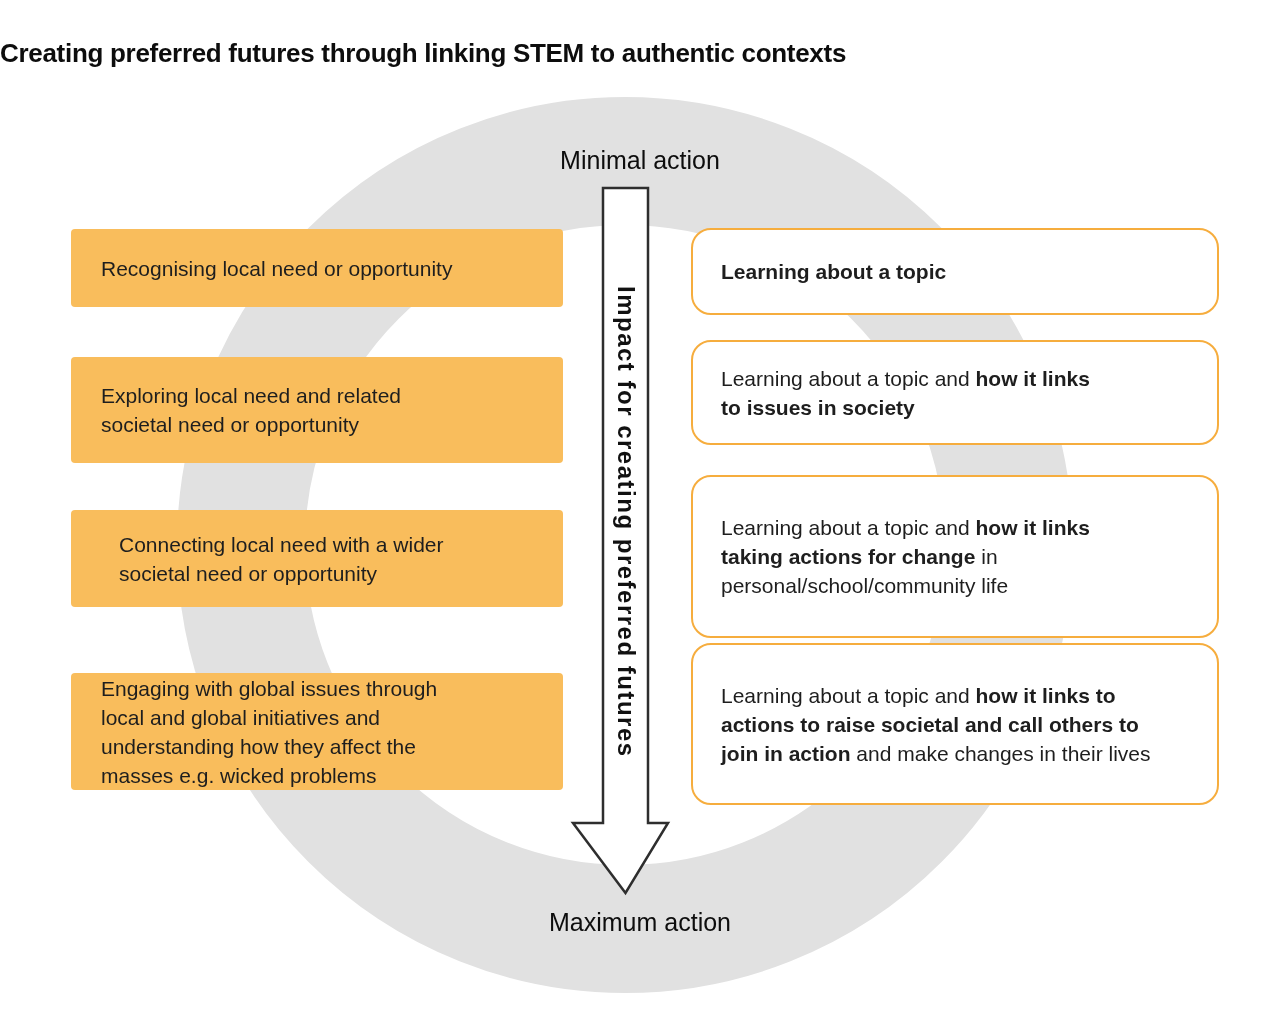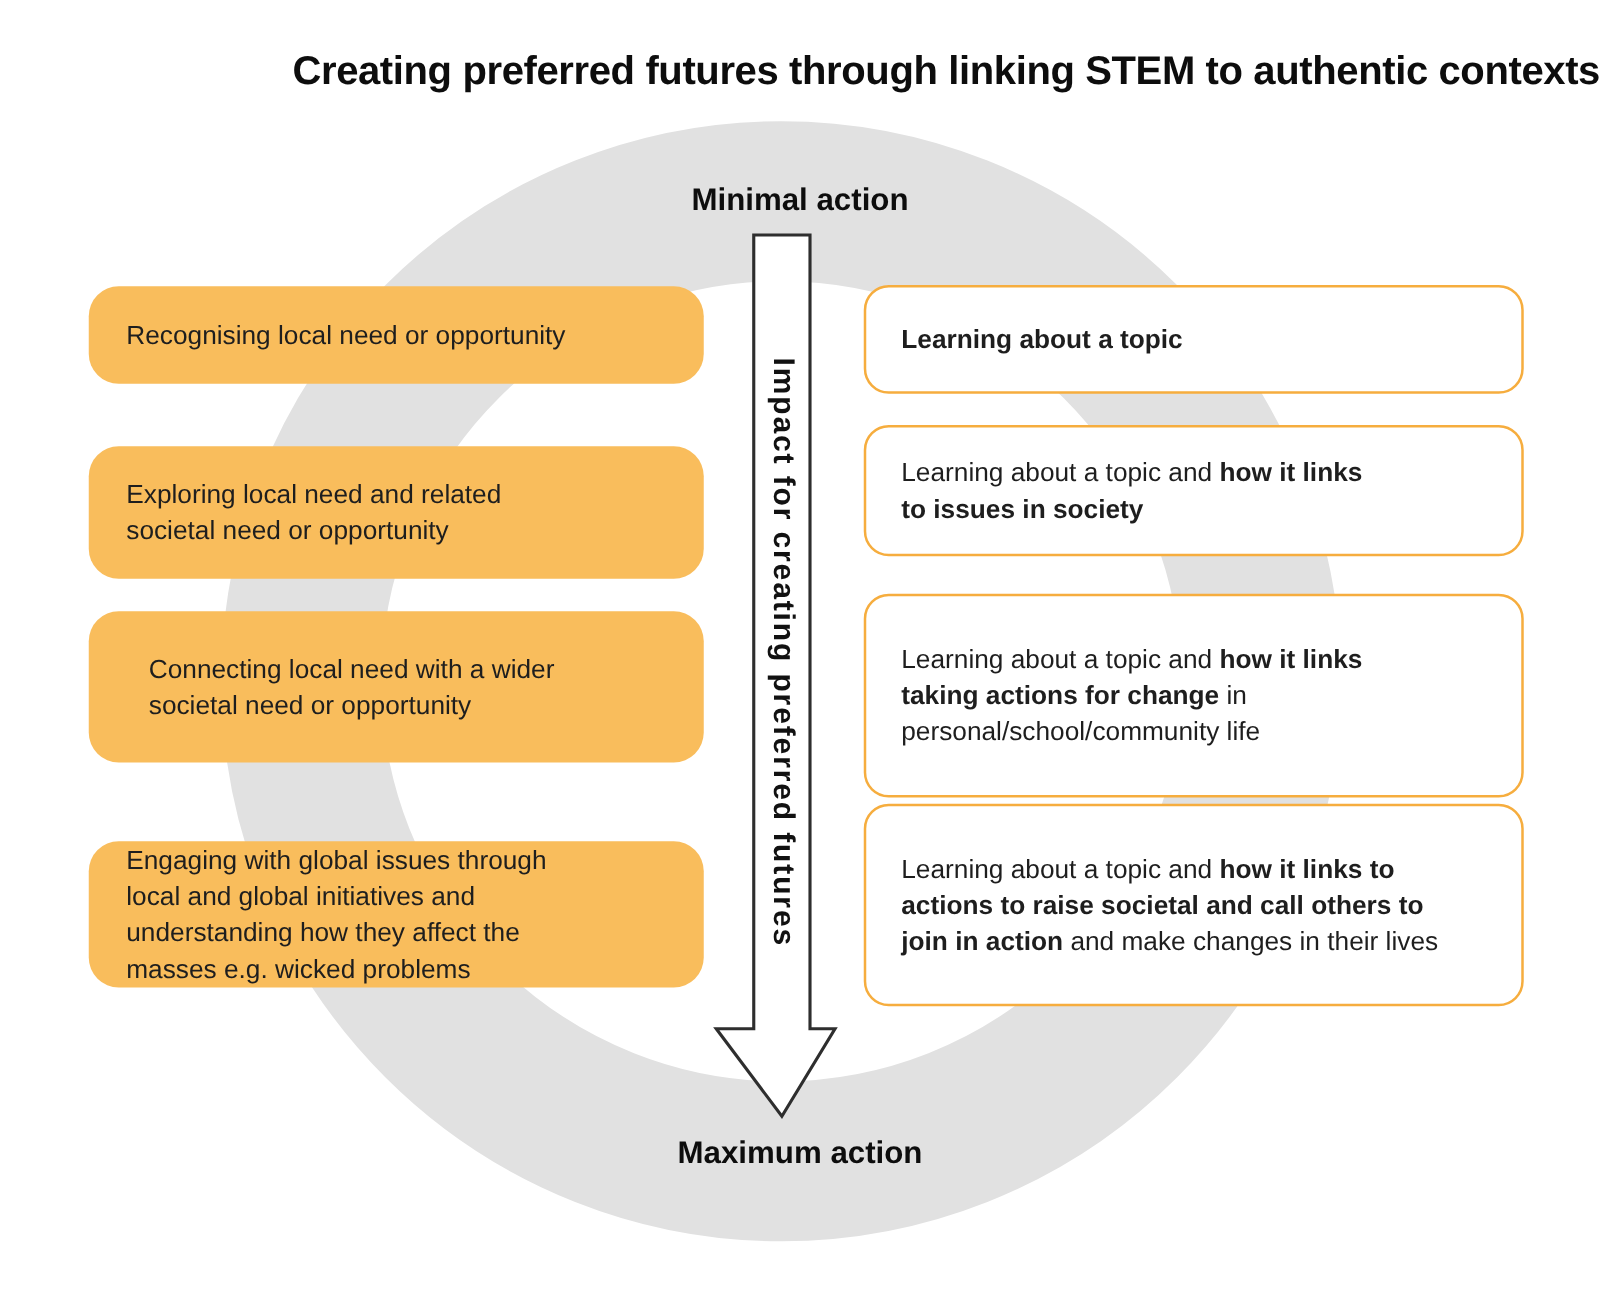--- a/index.html
+++ b/index.html
@@ -17,33 +17,33 @@
     left:177px;top:97px;
     width:640px;height:640px;
     border:128px solid var(--ring_gray,#e1e1e1);
     border-radius:50%;
     box-sizing:content-box;
     z-index:1;
   }
   .page-title{
     position:absolute;
     left:0;top:38px;width:100%;
-    text-align:right;
-    font-size:32px;
+    text-align:left;
+    font-size:26px;
     font-weight:700;
     letter-spacing:-0.3px;
     color:var(--heading,#0d0d0d);
     z-index:5;
   }
   .flow-label{
     position:absolute;
     left:0;width:100%;
     text-align:center;
     font-size:25px;
-    font-weight:700;
+    font-weight:400;
     color:var(--heading,#0d0d0d);
     z-index:5;
   }
   .flow-label.top{top:146px;}
   .flow-label.bottom{top:908px;}
   .arrow-svg{
     position:absolute;left:0;top:0;
     width:1280px;height:1032px;
     z-index:3;
     pointer-events:none;
@@ -68,21 +68,21 @@
     font-weight:700;
     letter-spacing:1.5px;
     color:#111111;
     white-space:nowrap;
     transform:translateY(12px);
   }
   .stage-box{
     position:absolute;
     left:71px;width:492px;
     background:var(--box_fill,#f9bd5c);
-    border-radius:24px;
+    border-radius:4px;
     display:flex;flex-direction:column;justify-content:center;
     padding-left:30px;padding-right:12px;
     box-sizing:border-box;
     z-index:2;
   }
   .outcome-box{
     position:absolute;
     left:691px;width:528px;
     background:#ffffff;
     border:2.5px solid var(--box_border,#f6ad3e);
@@ -95,21 +95,21 @@
   .tline{
     font-size:21px;
     line-height:29px;
     white-space:nowrap;
     color:#1e1e1e;
   }
   .tline .b{font-weight:700;}
   
   .sb1{top:229px;height:78px;}
   .sb2{top:357px;height:106px;}
-  .sb3{top:489px;height:121px;padding-left:48px;}
+  .sb3{top:510px;height:97px;padding-left:48px;}
   .sb4{top:673px;height:117px;}
   .ob1{top:228px;height:87px;font-weight:bold;}
   .ob2{top:340px;height:105px;}
   .ob3{top:475px;height:163px;}
   .ob4{top:643px;height:162px;}
 </style>
 </head>
 <body>
 
 <div class="canvas">

